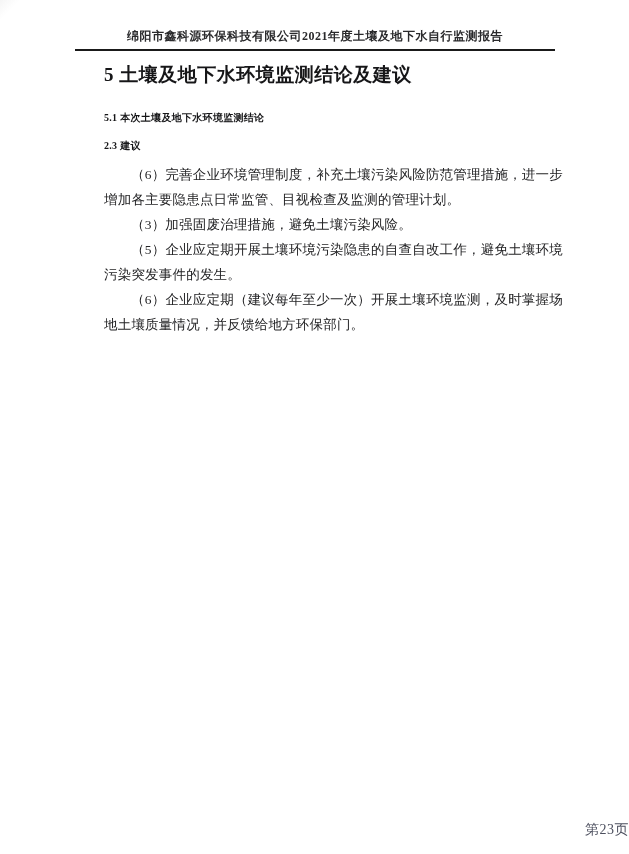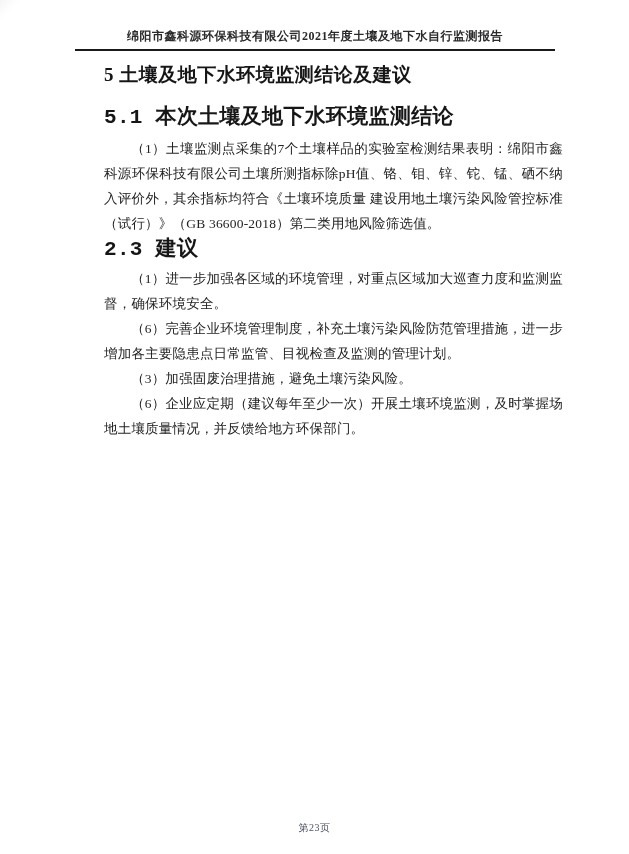--- a/index.html
+++ b/index.html
@@ -44,74 +44,72 @@
   }
   .chapter-title {
     font-size: 19px;
     font-weight: bold;
     line-height: 26px;
     margin: 0 0 20px 0;
     color: #161618;
     letter-spacing: 0.5px;
   }
   .section-heading {
-    font-size: 21px;
+    font-size: 10px;
     font-weight: bold;
     line-height: 20px;
     margin: 0 0 8px 0;
     color: #161618;
     letter-spacing: 0.3px;
-    font-family: Liberation Mono, monospace;
   }
   .section-heading.second {
     margin-top: 4px;
     margin-bottom: 6px;
   }
   .content p {
     margin: 0;
     font-size: 13.5px;
     line-height: 25px;
     text-align: justify;
     text-indent: 2em;
     color: #232325;
     letter-spacing: 0.2px;
   }
   .page-footer {
     position: absolute;
     left: 0;
     width: 629px;
     top: 821px;
-    text-align: center;
-    font-size: 10px;
+    text-align: right;
+    font-size: 14px;
     color: #4c4f5e;
     letter-spacing: 0.5px;
   }
 </style>
 </head>
 <body>
 
 <div class="page">
 
   <div class="page-header">
     <span>绵阳市鑫科源环保科技有限公司2021年度土壤及地下水自行监测报告</span>
   </div>
 
   <div class="content">
 
     <h1 class="chapter-title">5 土壤及地下水环境监测结论及建议</h1>
 
     <h2 class="section-heading">5.1 本次土壤及地下水环境监测结论</h2>
 
-    <p>（1）土壤监测点采集的7个土壤样品的实验室检测结果表明：绵阳市鑫科源环保科技有限公司土壤所测指标除pH值、铬、钼、锌、铊、锰、硒不纳入评价外，其余指标均符合《土壤环境质量 建设用地土壤污染风险管控标准（试行）》（GB 36600-2018）第二类用地风险筛选值。</p>
 
     <h2 class="section-heading second">2.3 建议</h2>
 
-    <p>（1）进一步加强各区域的环境管理，对重点区域加大巡查力度和监测监督，确保环境安全。</p>
     <p>（6）完善企业环境管理制度，补充土壤污染风险防范管理措施，进一步增加各主要隐患点日常监管、目视检查及监测的管理计划。</p>
     <p>（3）加强固废治理措施，避免土壤污染风险。</p>
+    <p>（5）企业应定期开展土壤环境污染隐患的自查自改工作，避免土壤环境污染突发事件的发生。</p>
     <p>（6）企业应定期（建议每年至少一次）开展土壤环境监测，及时掌握场地土壤质量情况，并反馈给地方环保部门。</p>
 
   </div>
 
   <div class="page-footer">
     <span>第23页</span>
   </div>
 
 </div>
 

